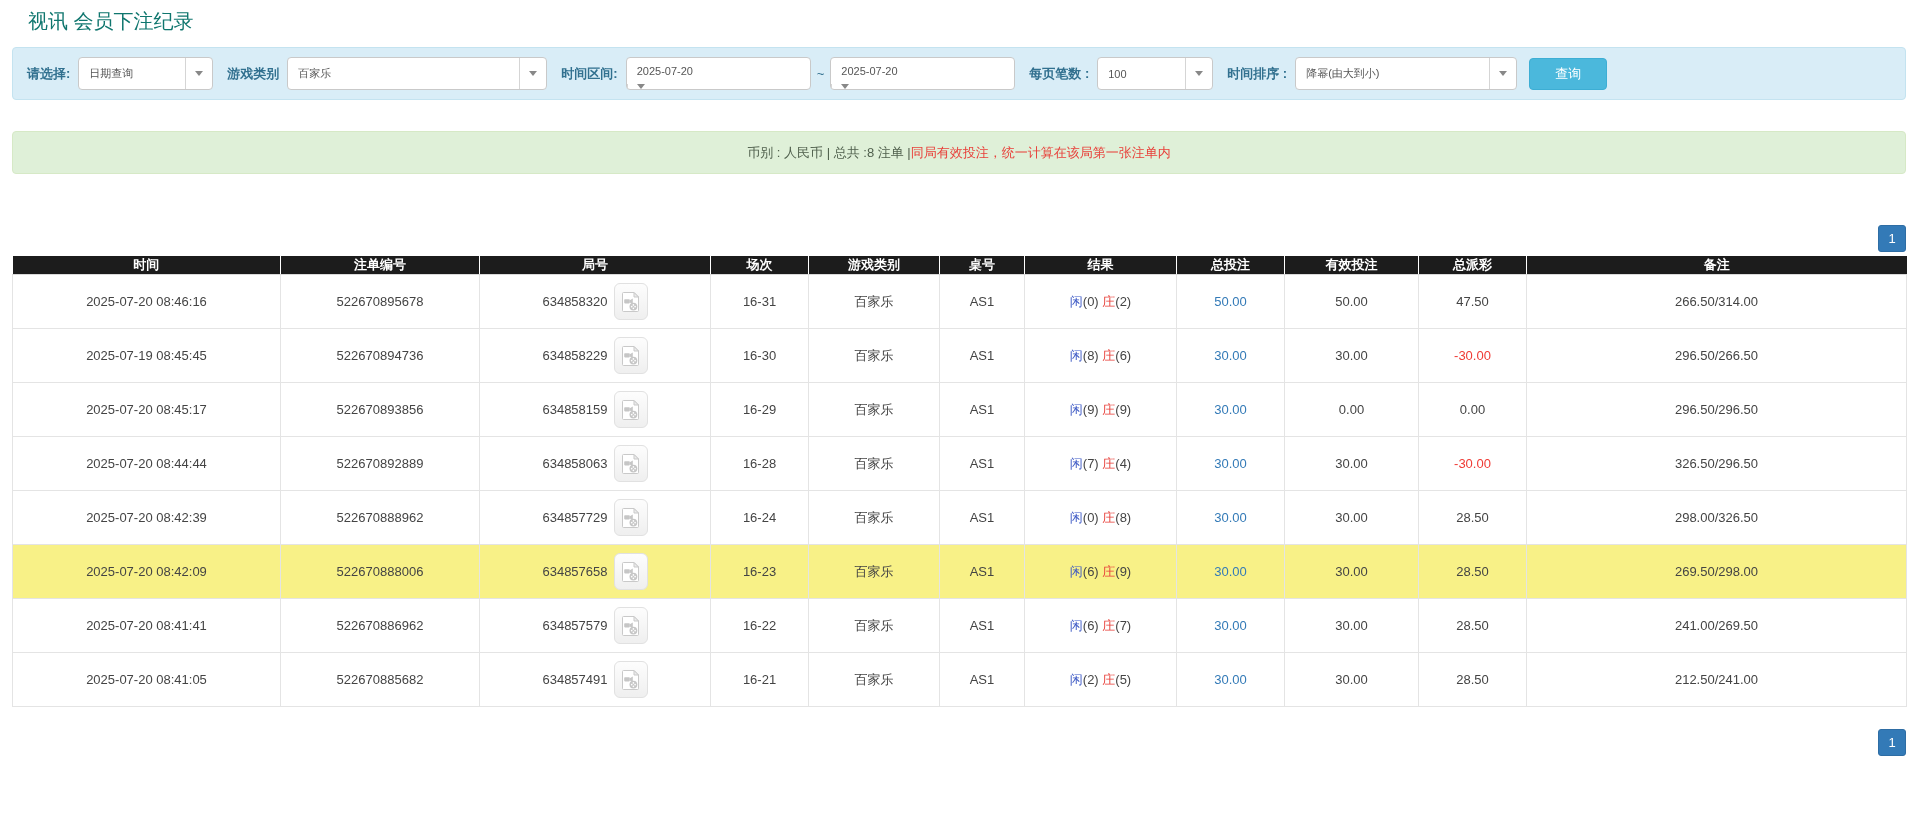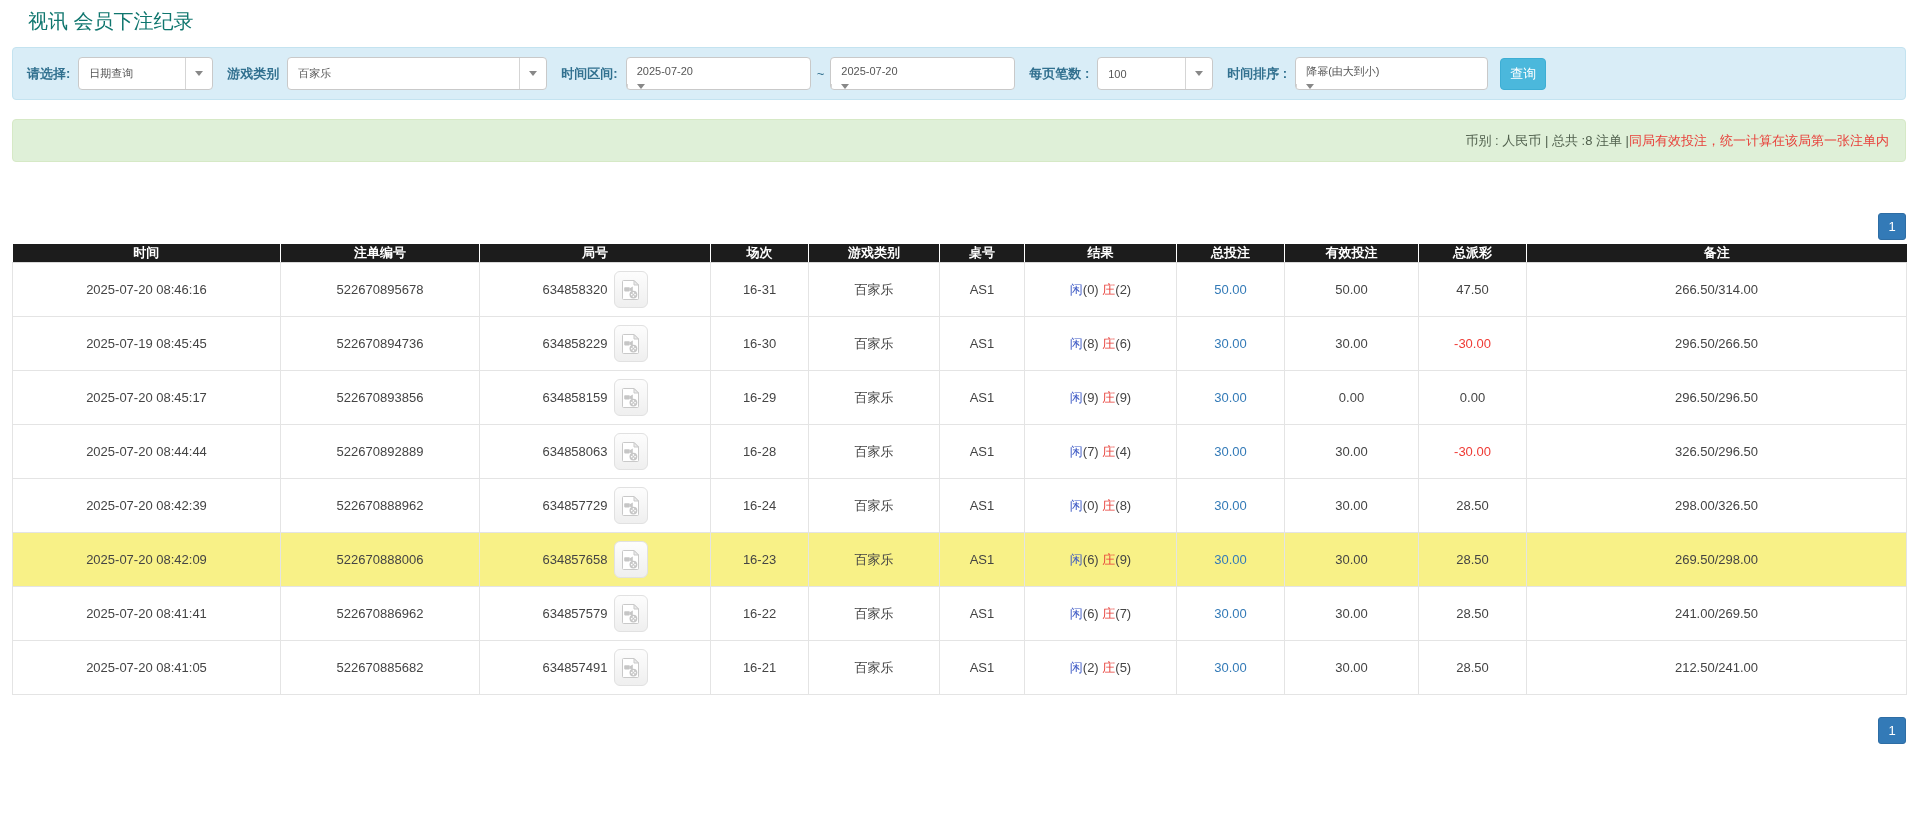--- a/index.html
+++ b/index.html
@@ -23,33 +23,33 @@
   .f-label { color: #31708f; font-weight: 700; font-size: 13px; margin: 0 8px 0 14px; }
   .f-label:first-child { margin-left: 0; }
   .tilde { color: #31708f; font-size: 13px; margin: 0 6px; }
   .combo {
     height: 33px; background: #fff; border: 1px solid #c9c9c9; border-radius: 4px;
     display: inline-flex; align-items: stretch; cursor: pointer;
   }
   .combo-text { flex: 1; font-size: 11px; color: #555; display: flex; align-items: center; padding: 0 10px; overflow: hidden; }
   .combo-arrow { width: 27px; border-left: 1px solid #d5d5d5; display: flex; align-items: center; justify-content: center; }
   .caret { width: 0; height: 0; border-left: 4px solid transparent; border-right: 4px solid transparent; border-top: 5px solid #888; }
-  .w135 { width: 135px; } .w260 { width: 260px; } .w185 { width: 185px; flex-direction: column; } .w120 { width: 116px; } .w190 { width: 193px; flex-direction: column; }
+  .w135 { width: 135px; } .w260 { width: 260px; } .w185 { width: 185px; flex-direction: column; } .w120 { width: 116px; } .w190 { width: 222px; }
   .btn-query {
-    margin-left: 12px; height: 32px; padding: 0 9px;
+    margin-left: 12px; height: 32px; padding: 0 25px;
     background: #4bb8dc; border: 1px solid #3daed4; border-radius: 4px;
     color: #fff; font-size: 13px; cursor: pointer;
     font-family: "Liberation Sans", "DejaVu Sans", sans-serif;
   }
 
   
   .info-bar {
-    margin-top: 19px; height: 43px;
+    margin-top: 31px; height: 43px;
     background: #dff0d8; border: 1px solid #d6e9c6; border-radius: 4px;
-    display: flex; align-items: center; justify-content: flex-end; padding: 0 16px;
+    display: flex; align-items: center; justify-content: center; padding: 0 16px;
   }
   .info-summary { font-size: 13px; color: #50604d; }
   .info-note { font-size: 13px; color: #e8403a; }
 
   
   .pager { display: flex; justify-content: flex-end; }
   .pager-top { margin-top: 51px; }
   .pager-bottom { margin-top: 22px; }
   .page-btn {
     min-width: 28px; height: 27px; padding: 0 9px;

